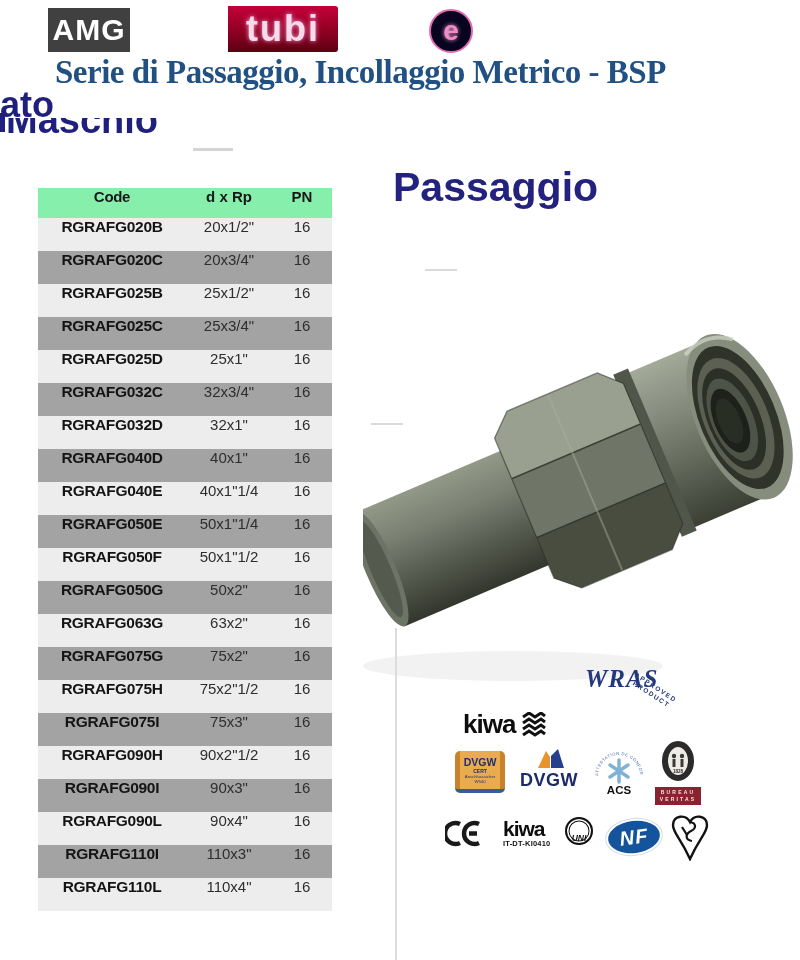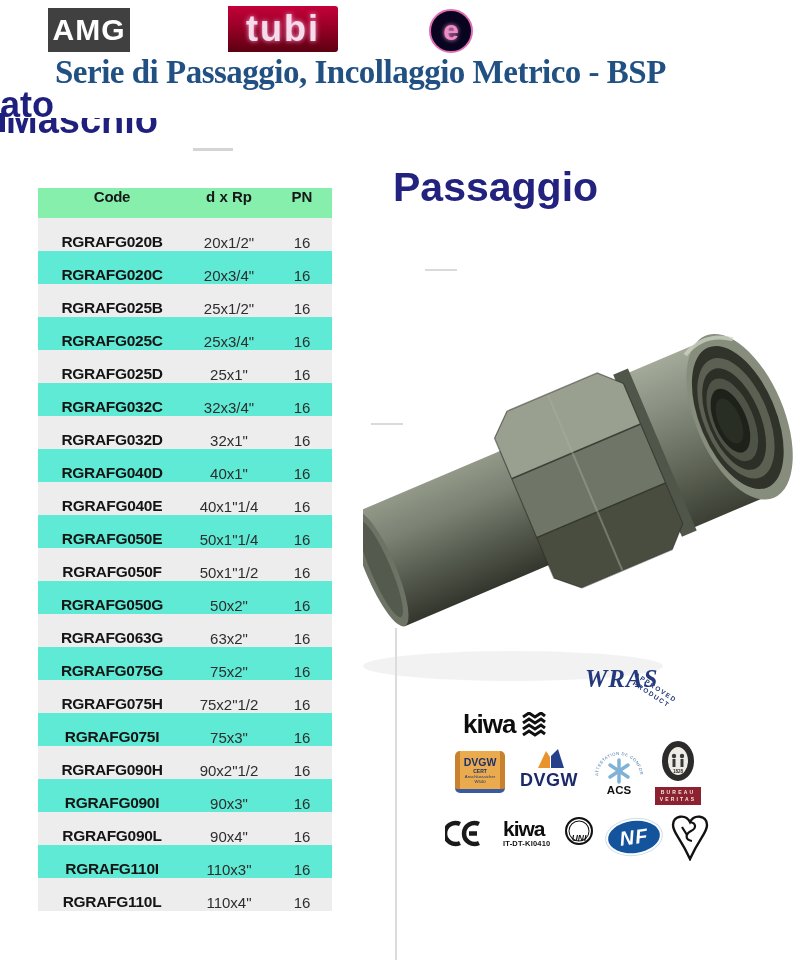--- a/index.html
+++ b/index.html
@@ -26,23 +26,23 @@
                 color:#215083;letter-spacing:-0.5px;white-space:nowrap;}
   .frag-ato{position:absolute;left:0;top:84px;font-size:36px;font-weight:800;color:#1f1f7e;}
   .frag-maschio{position:absolute;left:6px;top:99px;font-size:38px;line-height:42px;
                 font-weight:800;color:#1f1f7e;clip-path:inset(19px 0 0 0);}
   .frag-bit{position:absolute;left:0;top:113px;width:5px;height:19px;background:#1f1f7e;}
   .logo-smudge{position:absolute;left:193px;top:148px;width:40px;height:3px;background:#d5d5d5;}
 
   
   .spec-table{position:absolute;left:38px;top:188px;width:294px;font-size:15px;color:#222;}
   .thead{display:flex;height:30px;background:#86efac;align-items:flex-start;font-weight:700;color:#17171a;}
-  .trow{display:flex;height:33px;align-items:flex-end;}
+  .trow{display:flex;height:33px;align-items:flex-start;}
   .trow.odd{background:#ededee;}
-  .trow.even{background:#5eead4;}
+  .trow.even{background:#a3a3a3;}
   .tcell{text-align:center;}
   .c0{width:148px;font-weight:700;color:#141414;font-size:15.5px;letter-spacing:-0.3px;}
   .c1{width:86px;color:#2e2e2e;}
   .c2{width:60px;color:#2e2e2e;}
   .thead .c0,.thead .c1,.thead .c2{font-weight:700;color:#17171a;font-size:15px;}
 
   
   .right-title{position:absolute;left:393px;top:164px;font-size:41px;font-weight:800;color:#23237f;}
   .photo{position:absolute;left:363px;top:224px;width:437px;height:478px;}
   .divider-line{position:absolute;left:395px;top:628px;width:2px;height:332px;background:#dcdcdc;}

